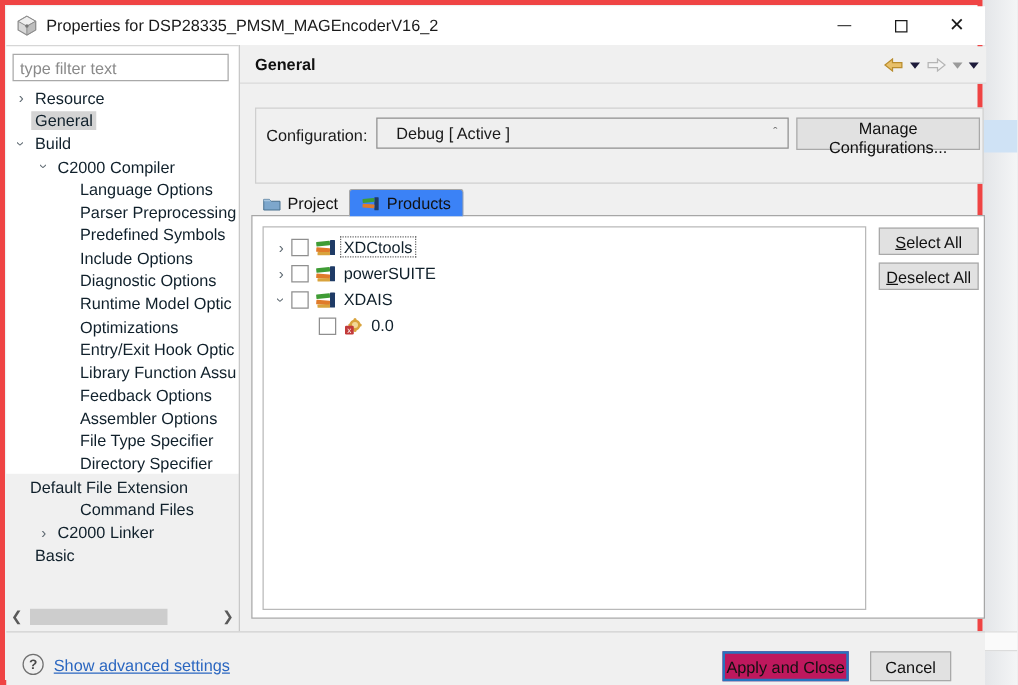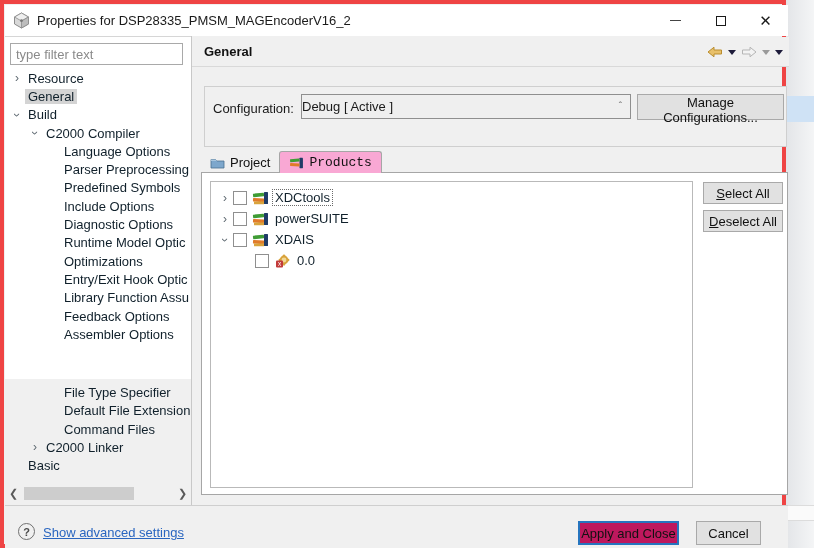--- a/index.html
+++ b/index.html
@@ -45,28 +45,28 @@
   
   .right-head { position:absolute; left:188px; top:33px; width:597px; height:30px; background:#f0f0f0; border-bottom:1px solid #d9d9d9; display:flex; align-items:center; }
   .right-head .page-title { margin-left:12px; font-weight:bold; font-size:13px; color:#111; }
   .nav-arrows { position:absolute; right:6px; top:0; height:30px; display:flex; align-items:center; gap:5px; }
   .nav-arrows svg { display:block; }
   .tri { width:0; height:0; border-left:4px solid transparent; border-right:4px solid transparent; border-top:5px solid #1d1b3a; }
   .tri.gray { border-top-color:#9a9a9a; }
 
   .config-group { position:absolute; left:200px; top:82px; width:583px; height:61px; border:1px solid #cfcfcf; background:#f0f0f0; }
   .config-label { position:absolute; left:8px; top:14px; }
-  .config-select { position:absolute; left:96px; top:7px; width:330px; height:25px; background:#efefef; border:1px solid #8f8f8f; display:flex; align-items:center; padding:0 0; }
+  .config-select { position:absolute; left:96px; top:7px; width:330px; height:25px; background:#efefef; border:1px solid #8f8f8f; display:flex; align-items:center; padding:0 15px; }
   .config-select .sel-chev { position:absolute; right:8px; color:#6e6e6e; font-size:10px; }
   .btn { background:#e1e1e1; border:1px solid #a9a9a9; font-family:"Liberation Sans",sans-serif; font-size:13px; color:#111; text-align:center; }
   .manage-btn { position:absolute; left:432px; top:7px; width:147px; height:26px; }
 
   .tabs { position:absolute; left:197px; top:147px; height:22px; display:flex; align-items:flex-end; }
   .tab { display:flex; align-items:center; gap:5px; padding:0 9px; height:21px; color:#111; }
-  .tab.active { background:#f9a8d4; border:1px solid #a6a6a6; border-bottom:none; border-radius:3px 3px 0 0; height:22px; position:relative; z-index:2;font-family:Liberation Mono, monospace; }
+  .tab.active { background:#3b82f6; border:1px solid #a6a6a6; border-bottom:none; border-radius:3px 3px 0 0; height:22px; position:relative; z-index:2; }
   .tab-panel { position:absolute; left:197px; top:168px; width:587px; height:323px; background:#ffffff; border:1px solid #a6a6a6; z-index:1; }
   .prod-box { position:absolute; left:8px; top:8px; width:483px; height:307px; background:#ffffff; border:1px solid #b9b9b9; overflow:hidden; padding-top:5px; }
   .p-row { height:21px; display:flex; align-items:center; white-space:nowrap; }
   .p-exp { width:16px; text-align:center; color:#5f6a72; font-size:12px; line-height:1; margin-left:6px; }
   .p-exp .chev { display:inline-block; }
   .p-exp.expanded .chev { transform:rotate(90deg); }
   .p-indent { width:22px; flex:0 0 auto; }
   .cbx { width:14px; height:14px; background:#fff; border:1px solid #8f8f8f; flex:0 0 auto; margin-right:5px; }
   .p-icon { width:17px; height:14px; flex:0 0 auto; margin-right:4px; }
   .p-label { padding:0 2px; color:#10202b; }
@@ -169,25 +169,29 @@
             <span class="s-label">Library Function Assu</span>
           </div>
           <div class="s-row" style="padding-left: 40px;">
             <span class="s-exp"></span>
             <span class="s-label">Feedback Options</span>
           </div>
           <div class="s-row" style="padding-left: 40px;">
             <span class="s-exp"></span>
             <span class="s-label">Assembler Options</span>
           </div>
-          <div class="s-row" style="padding-left: 40px; margin-top: 40px;">
+          <div class="s-row" style="padding-left: 40px;">
             <span class="s-exp"></span>
             <span class="s-label">File Type Specifier</span>
           </div>
           <div class="s-row" style="padding-left: 40px;">
+            <span class="s-exp"></span>
+            <span class="s-label">Directory Specifier</span>
+          </div>
+          <div class="s-row" style="">
             <span class="s-exp"></span>
             <span class="s-label">Default File Extension</span>
           </div>
           <div class="s-row" style="padding-left: 40px;">
             <span class="s-exp"></span>
             <span class="s-label">Command Files</span>
           </div>
           <div class="s-row" style="padding-left: 22px;">
             <span class="s-exp"><span class="chev">›</span></span>
             <span class="s-label">C2000 Linker</span>

